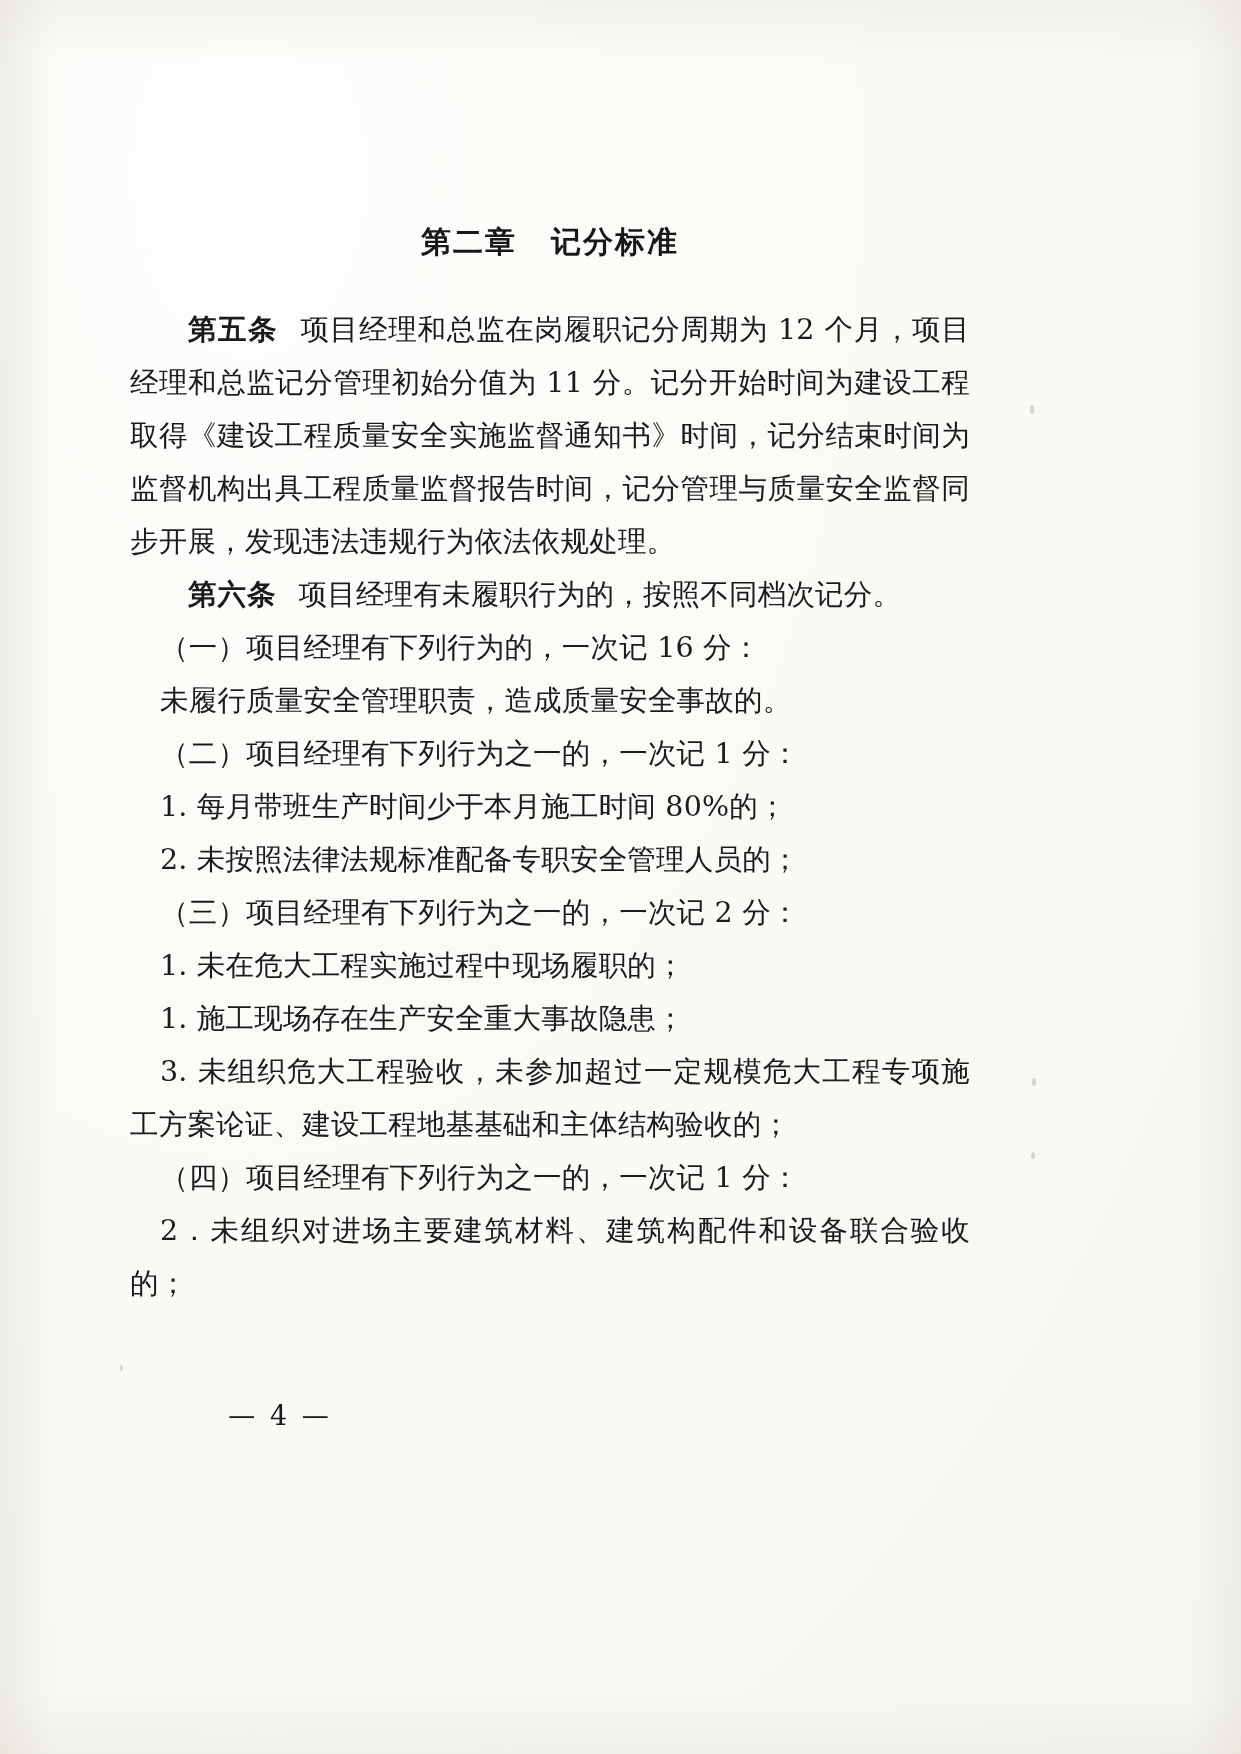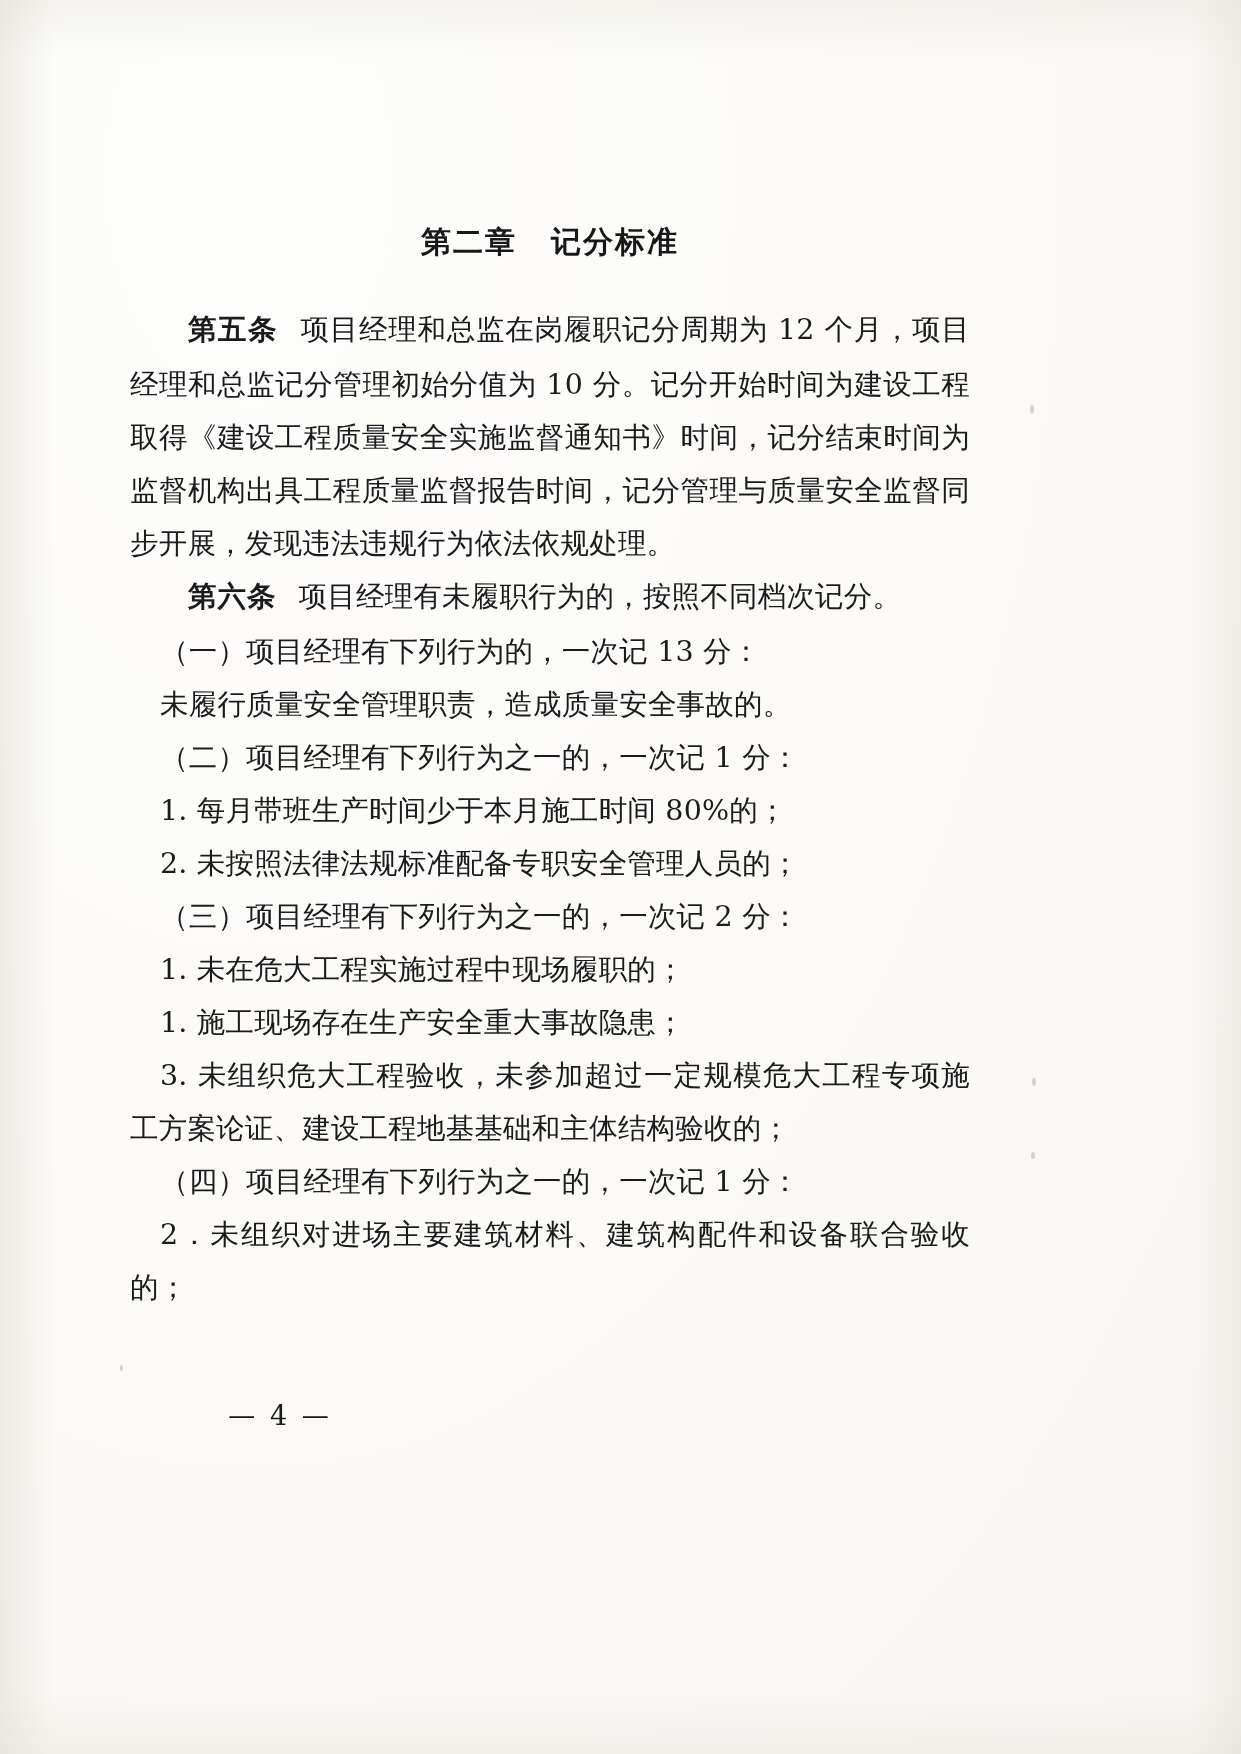--- a/index.html
+++ b/index.html
@@ -69,21 +69,21 @@
     text-indent: 58px;
   }
   .indent1 {
     text-indent: 30px;
   }
   .indent-item {
     text-indent: 30px;
   }
   .art-label {
     font-weight: bold;
-    font-family: Liberation Mono, monospace;
+    font-family: Liberation Serif, serif;
     letter-spacing: 1px;
   }
   .sp {
     display: inline-block;
     width: 22px;
   }
   .pagenum {
     position: absolute;
     left: 0;
     top: 1400px;
@@ -111,28 +111,28 @@
   <span class="speck" style="left:1031px; top:1152px; width:4px; height:7px;"></span>
   <span class="speck" style="left:120px; top:1365px; width:3px; height:6px;"></span>
 
   <div class="content">
 
     <div class="doc-title">
       <span>第二章</span><span class="gap"></span><span>记分标准</span>
     </div>
 
     <p class="para first-block indent2">
-      <span class="art-label">第五条</span><span class="sp"></span><span>项目经理和总监在岗履职记分周期为 12 个月，项目经理和总监记分管理初始分值为 10 分。记分开始时间为建设工程取得《建设工程质量安全实施监督通知书》时间，记分结束时间为监督机构出具工程质量监督报告时间，记分管理与质量安全监督同步开展，发现违法违规行为依法依规处理。</span>
+      <span class="art-label">第五条</span><span class="sp"></span><span>项目经理和总监在岗履职记分周期为 12 个月，项目经理和总监记分管理初始分值为 11 分。记分开始时间为建设工程取得《建设工程质量安全实施监督通知书》时间，记分结束时间为监督机构出具工程质量监督报告时间，记分管理与质量安全监督同步开展，发现违法违规行为依法依规处理。</span>
     </p>
 
     <p class="para indent2">
       <span class="art-label">第六条</span><span class="sp"></span><span>项目经理有未履职行为的，按照不同档次记分。</span>
     </p>
 
-    <p class="para indent1">（一）项目经理有下列行为的，一次记 13 分：</p>
+    <p class="para indent1">（一）项目经理有下列行为的，一次记 16 分：</p>
     <p class="para indent1">未履行质量安全管理职责，造成质量安全事故的。</p>
     <p class="para indent1">（二）项目经理有下列行为之一的，一次记 1 分：</p>
     <p class="para indent-item">1. 每月带班生产时间少于本月施工时间 80%的；</p>
     <p class="para indent-item">2. 未按照法律法规标准配备专职安全管理人员的；</p>
     <p class="para indent1">（三）项目经理有下列行为之一的，一次记 2 分：</p>
     <p class="para indent-item">1. 未在危大工程实施过程中现场履职的；</p>
     <p class="para indent-item">1. 施工现场存在生产安全重大事故隐患；</p>
     <p class="para indent-item">3. 未组织危大工程验收，未参加超过一定规模危大工程专项施工方案论证、建设工程地基基础和主体结构验收的；</p>
     <p class="para indent1">（四）项目经理有下列行为之一的，一次记 1 分：</p>
     <p class="para indent-item">2．未组织对进场主要建筑材料、建筑构配件和设备联合验收的；</p>

